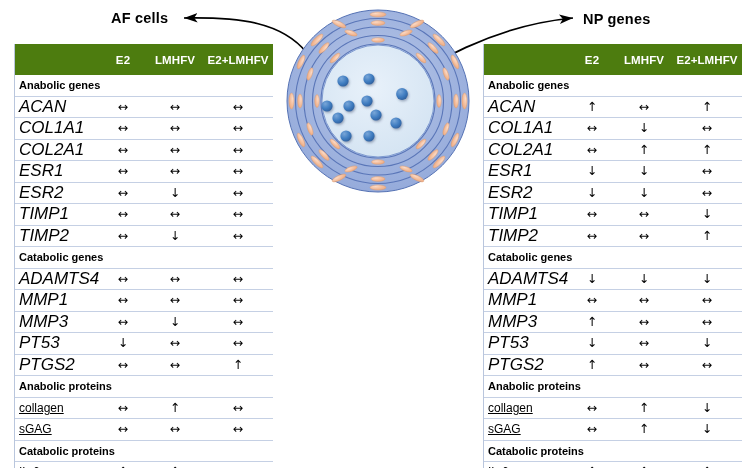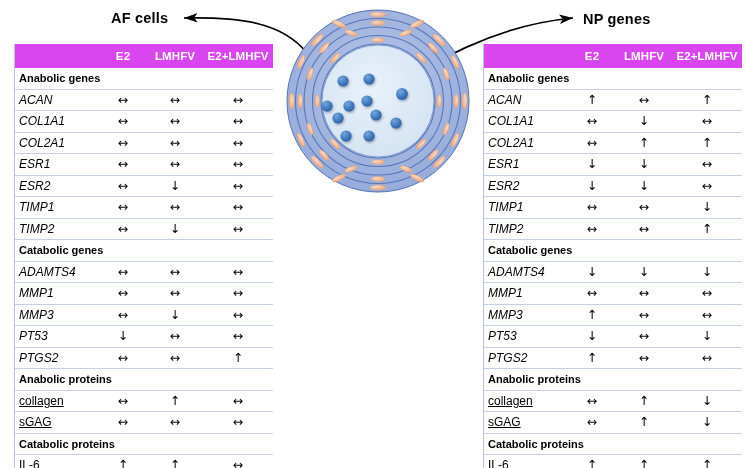--- a/index.html
+++ b/index.html
@@ -62,25 +62,25 @@
     border-collapse: collapse;
     table-layout: fixed;
     font-size: 11.5px;
   }
   table.ds-table col.c-label { width: 84px; }
   table.ds-table col.c-e2 { width: 48px; }
   table.ds-table col.c-lmhfv { width: 56px; }
   table.ds-table col.c-both { width: 70px; }
 
   .ds-table thead th {
-    background: #d946ef;
+    background: #4d7c0f;
     color: #ffffff;
     font-weight: bold;
     font-size: 11.5px;
-    height: 24px;
+    height: 31px;
     padding: 0;
     text-align: center;
     vertical-align: middle;
     border: none;
     letter-spacing: 0.1px;
   }
   .ds-table thead th.head-blank { text-align: left; }
 
   .ds-table tbody td {
     height: 20.5px;
@@ -94,21 +94,21 @@
   .ds-table tbody tr.section-row td {
     font-weight: bold;
     font-size: 11px;
     border-top: 1px solid #c5d0e4;
   }
   .ds-table tbody tr.section-row td.section-cell {
     padding-left: 4px;
   }
   .ds-table tbody td.gene {
     font-style: italic;
-    font-size: 12px;
+    font-size: 17px;
     margin-top: 28px;
   }
   .ds-table tbody td.plain {
     font-style: normal;
     font-size: 12px;
     text-decoration: underline;
   }
   .ds-table tbody td.mark {
     text-align: center;
     padding-left: 0;

